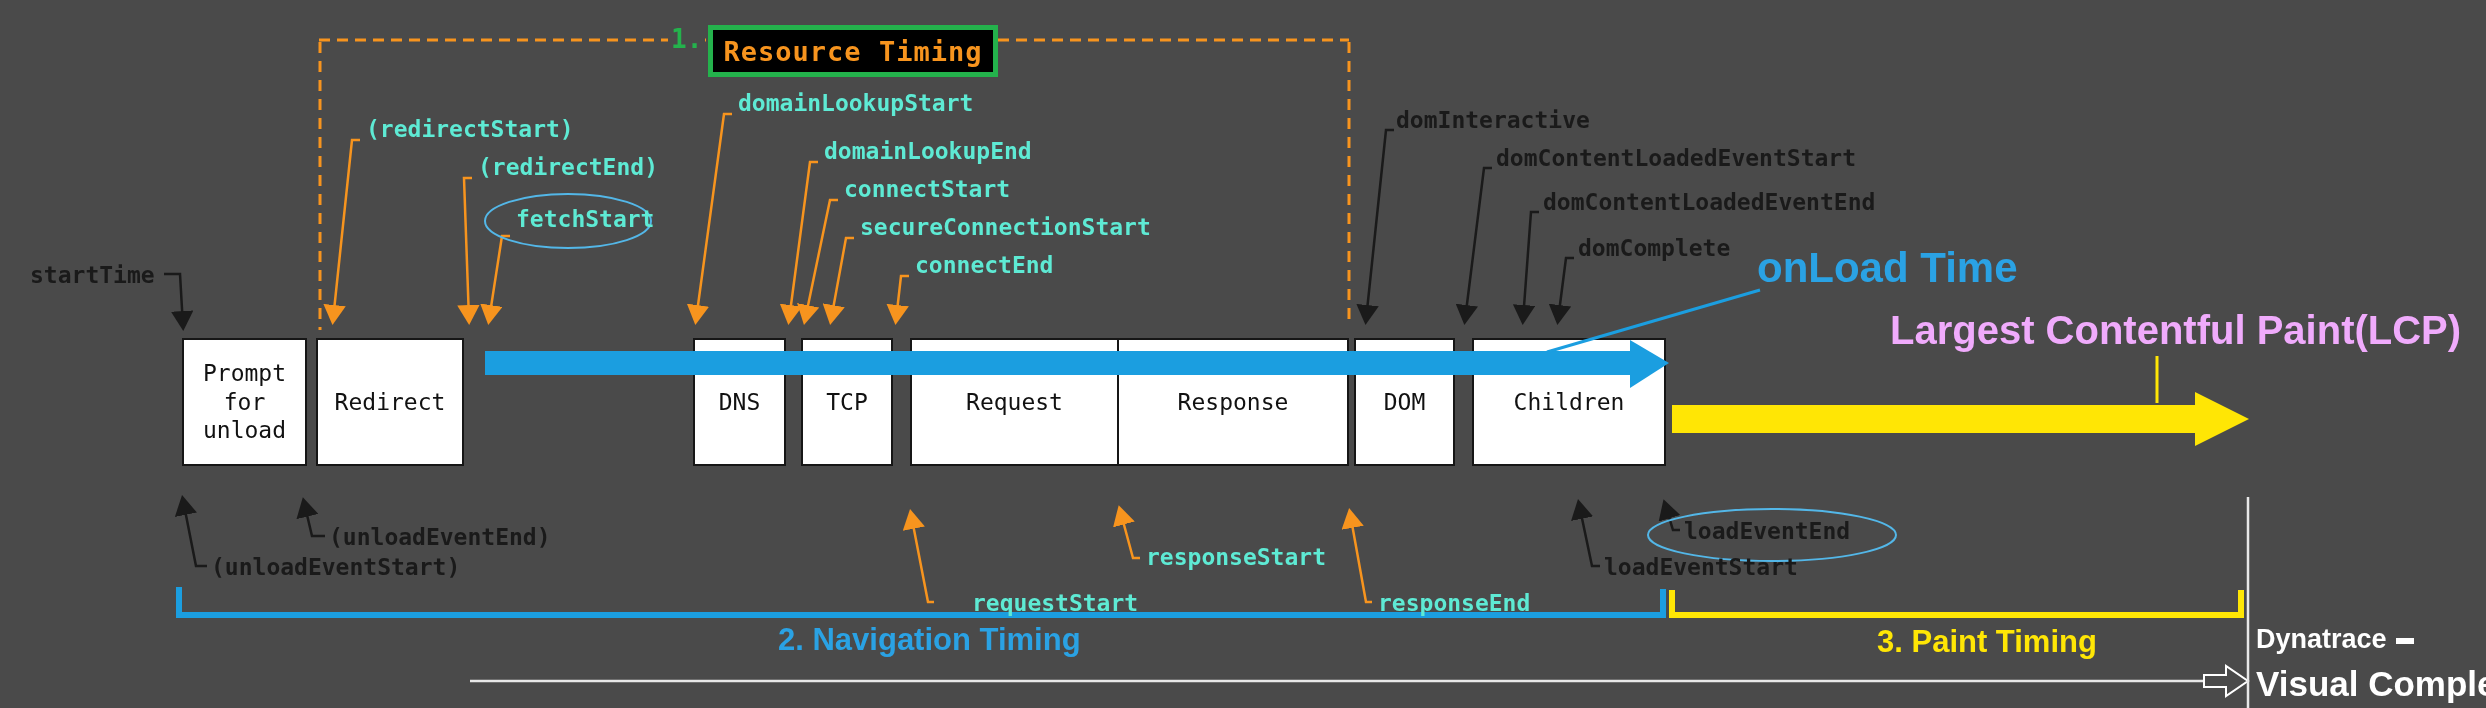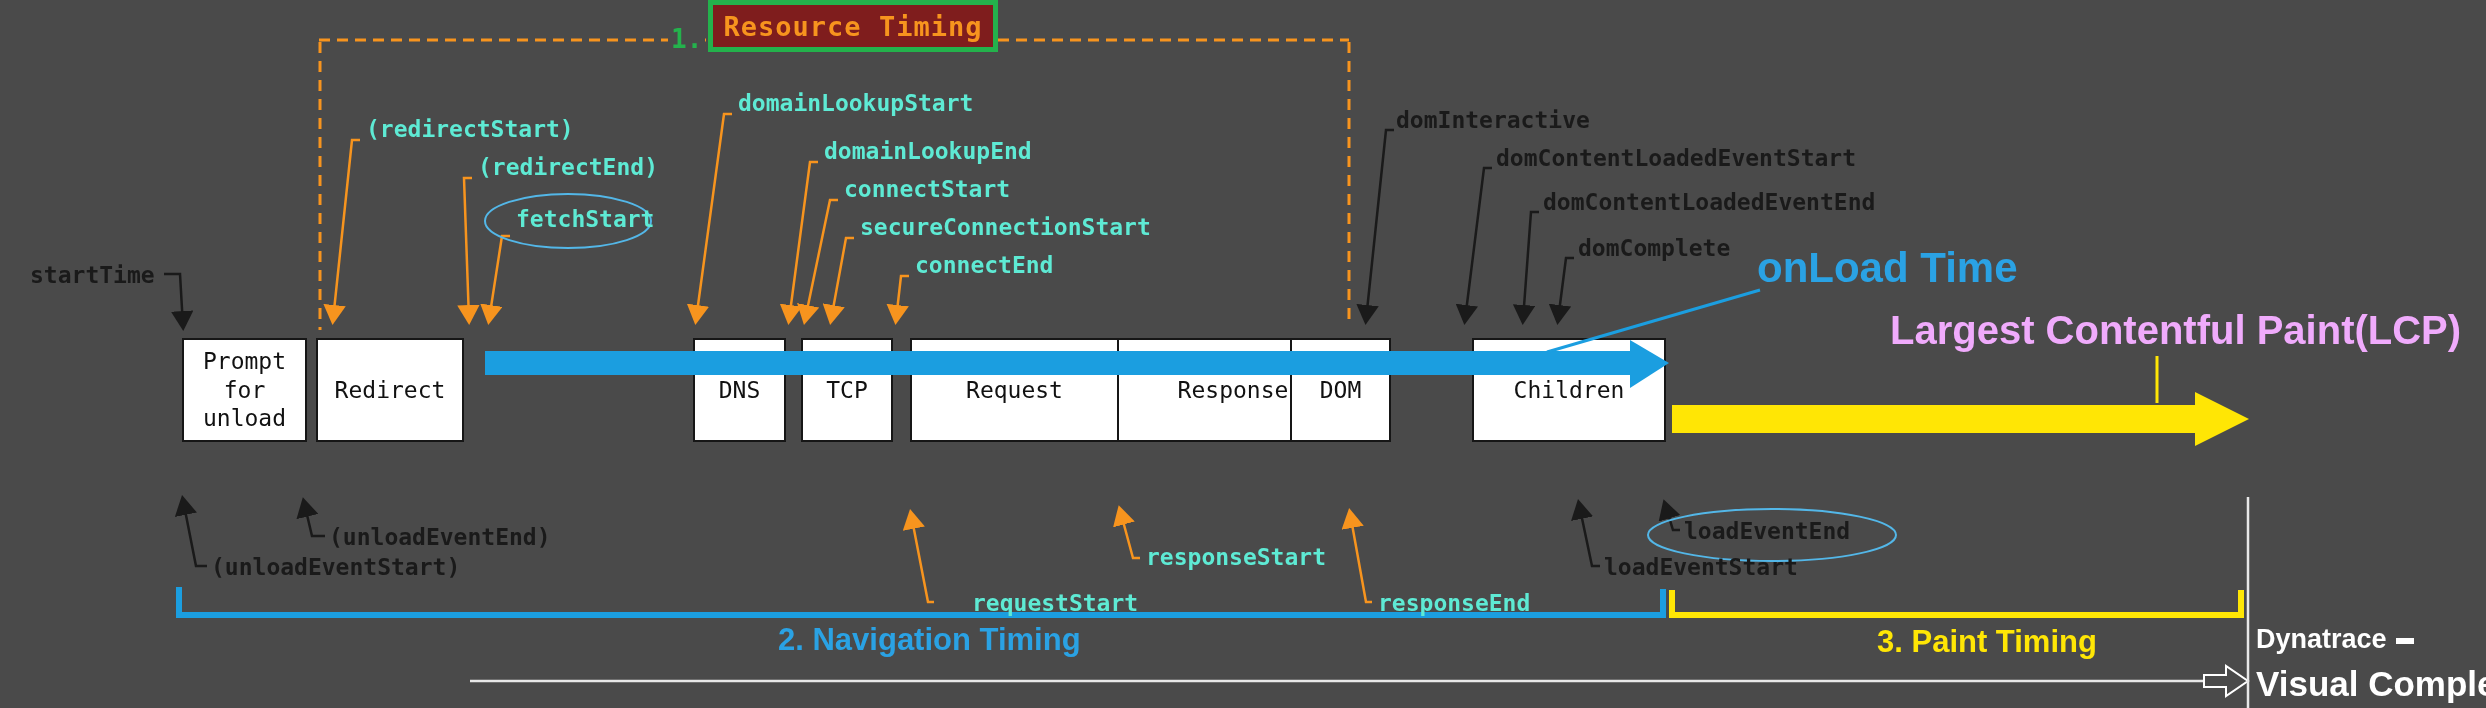--- a/index.html
+++ b/index.html
@@ -1,41 +1,41 @@
 <!DOCTYPE html>
 <html><head>
 <meta charset="utf-8">
 <style>
   html,body{margin:0;padding:0;background:#3a3a3a;}
   .stage{
     position:relative;width:2486px;height:708px;background:#4a4a4a;
     overflow:hidden;font-family:"DejaVu Sans Mono",monospace;
   }
   .box{
-    position:absolute;top:338px;height:104px;background:#ffffff;
+    position:absolute;top:338px;height:128px;background:#ffffff;
     border:2px solid #161616;box-sizing:border-box;z-index:2;
     display:flex;align-items:center;justify-content:center;text-align:center;
     font:400 23px/1.25 "DejaVu Sans Mono",monospace;color:#111;
   }
   svg.layer{position:absolute;left:0;top:0;z-index:3;pointer-events:none;}
   .lbl{
     position:absolute;z-index:4;font:700 23px/1.15 "DejaVu Sans Mono",monospace;
     white-space:nowrap;color:#1a1a1a;
   }
   .lbl.orange{color:#5eead4;}
   .big{position:absolute;z-index:4;font-family:"Liberation Sans",sans-serif;font-weight:700;white-space:nowrap;}
   .onload-text{left:1757px;top:244px;font-size:42px;color:#2aa2e4;}
   .lcp-text{left:1890px;top:308px;font-size:40px;color:#f0abfc;}
   .nav-text{left:778px;top:622px;font-size:31px;color:#2aa2e4;}
   .paint-text{left:1877px;top:624px;font-size:31px;color:#ffe605;}
   .dyn-text{left:2256px;top:624px;font-size:27px;color:#ffffff;}
   .vc-text{left:2256px;top:664px;font-size:35px;color:#ffffff;}
   .rt-box{
-    position:absolute;left:708px;top:0;width:290px;height:52px;z-index:4;
-    border:5px solid #24b24c;background:#7f1d1d;box-sizing:border-box;
+    position:absolute;left:708px;top:25px;width:290px;height:52px;z-index:4;
+    border:5px solid #24b24c;background:#000000;box-sizing:border-box;
     display:flex;align-items:center;justify-content:center;
     font:700 27px/1 "DejaVu Sans Mono",monospace;color:#f7941e;letter-spacing:1px;
   }
   .rt-num{
     position:absolute;left:668px;top:26px;z-index:4;background:#4a4a4a;padding:0 3px;
     font:700 26px/1 "DejaVu Sans Mono",monospace;color:#24b24c;
   }
   .dyn-dash{position:absolute;left:2396px;top:638px;width:18px;height:6px;background:#ffffff;z-index:4;}
 </style>
 </head>
@@ -54,21 +54,21 @@
   </div>
   <div class="box" style="left:801px;width:92px;">
     <span>TCP</span>
   </div>
   <div class="box" style="left:910px;width:209px;">
     <span>Request</span>
   </div>
   <div class="box" style="left:1117px;width:232px;">
     <span>Response</span>
   </div>
-  <div class="box" style="left:1290px;width:101px;">
+  <div class="box" style="left:1354px;width:101px;">
     <span>DOM</span>
   </div>
   <div class="box" style="left:1472px;width:194px;">
     <span>Children</span>
   </div>
 
   <svg class="layer" width="2486" height="708" viewBox="0 0 2486 708">
     <defs>
       <marker id="ah-o" markerWidth="9" markerHeight="9" refX="6" refY="4.5" orient="auto">
         <path d="M0,0 L8,4.5 L0,9 Z" fill="#f7941e"></path>

